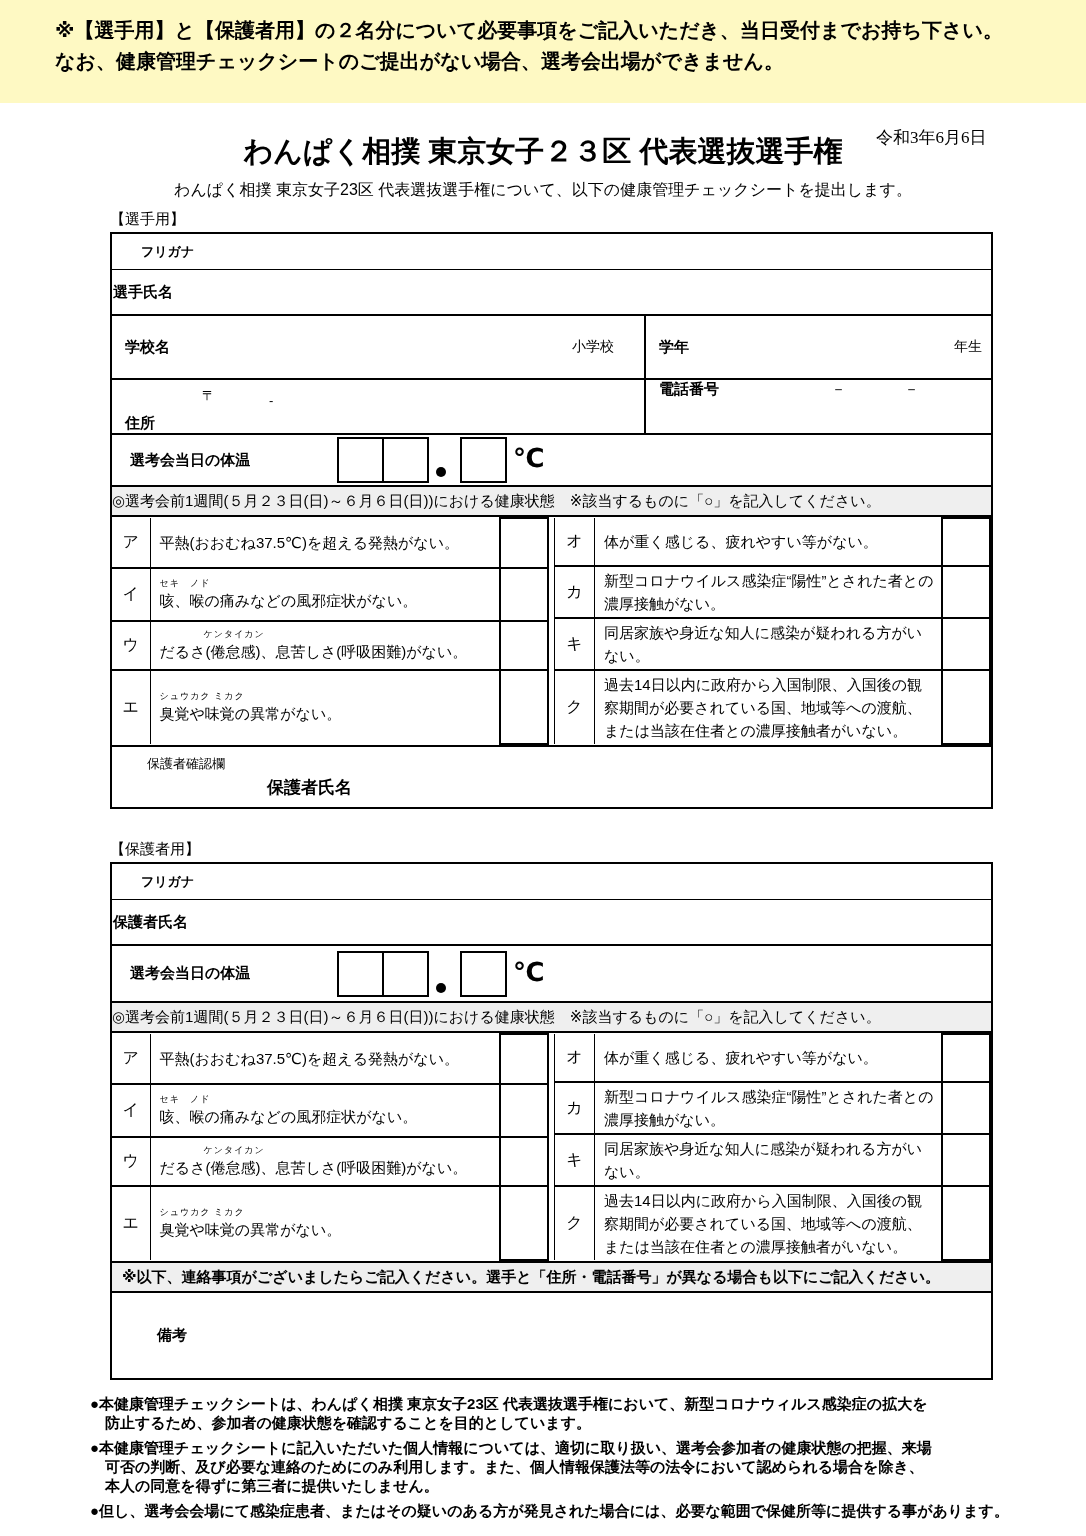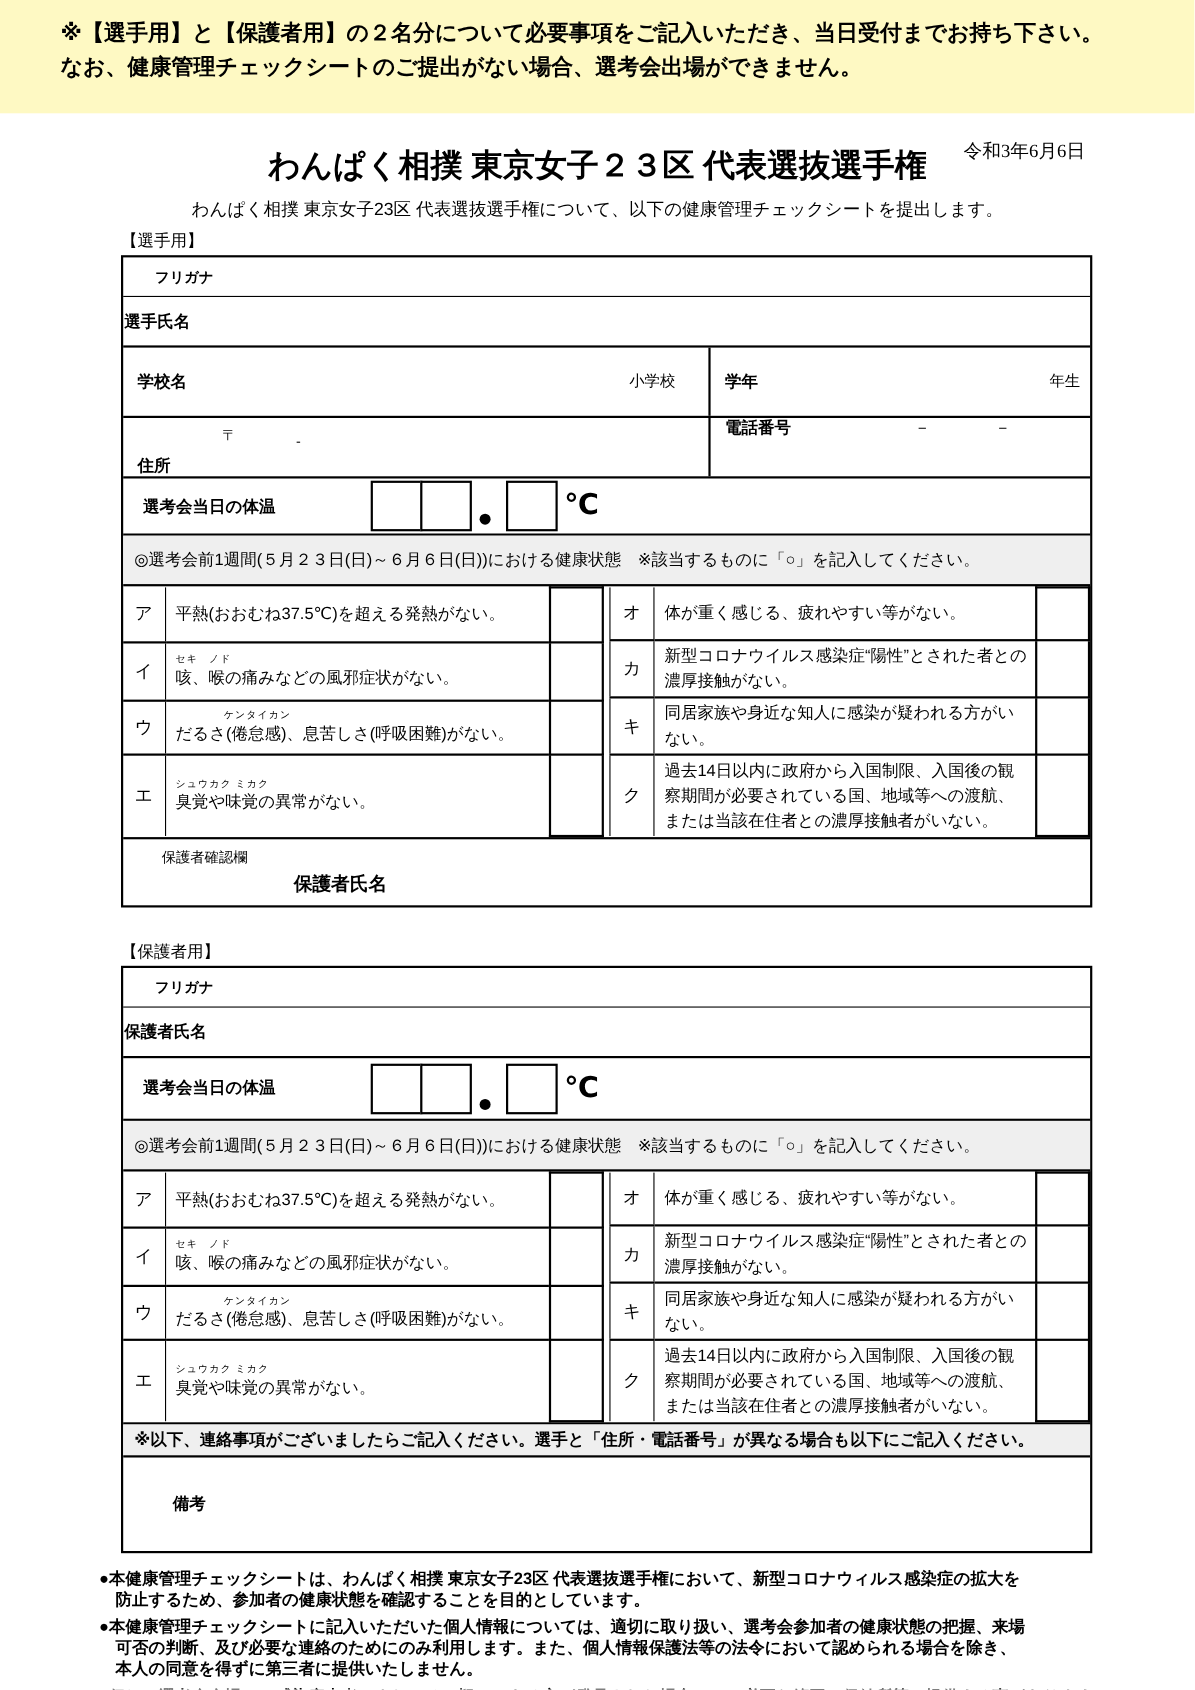--- a/index.html
+++ b/index.html
@@ -39,21 +39,21 @@
   .postal-dash{ position:absolute;left:157px;top:13px;font-size:13px;font-weight:normal;}
   .cell-phone{ flex:1;position:relative;display:flex;align-items:flex-start;padding-left:13px;}
   .phone-dash1{ position:absolute;left:185px;font-size:15px;font-weight:normal;}
   .phone-dash2{ position:absolute;left:258px;font-size:15px;font-weight:normal;}
   .row-temp{ height:52px;padding-left:18px;}
   .row-temp.tall{ height:57px;}
   .tbox{ position:absolute;width:47px;height:46px;border:2px solid #000;box-sizing:border-box;top:50%;margin-top:-23px;background:#fff;}
   .tbox.b1{ left:225px;} .tbox.b2{ left:270px;} .tbox.b3{ left:348px;}
   .tdot{ position:absolute;left:324px;bottom:8px;width:10px;height:10px;border-radius:50%;background:#000;}
   .tunit{ position:absolute;left:401px;top:50%;margin-top:-17px;font-size:26px;font-weight:bold;}
-  .row-grayhead{ height:46px;background:#efefef;padding-left:10px;font-size:15px;}
+  .row-grayhead{ height:30px;background:#efefef;padding-left:0;font-size:15px;}
   .row-checklist{ padding:0;align-items:stretch;}
   .ck{ border-collapse:collapse;table-layout:fixed;}
   .ck-left{ width:437px;}
   .ck-gap{ width:5px;}
   .ck-right{ width:437px;}
   .ck td{ border-top:2px solid #000;padding:0;vertical-align:middle;box-sizing:border-box;}
   .ck tr.first td{ border-top:none;}
   .ck tr.first td.ck-box{ border-top:2px solid #000;}
   .ck-key{ width:38px;text-align:center;font-size:16px;border-right:1px solid #000;}
   .ck-right .ck-key{ width:40px;border-left:1px solid #000;}

